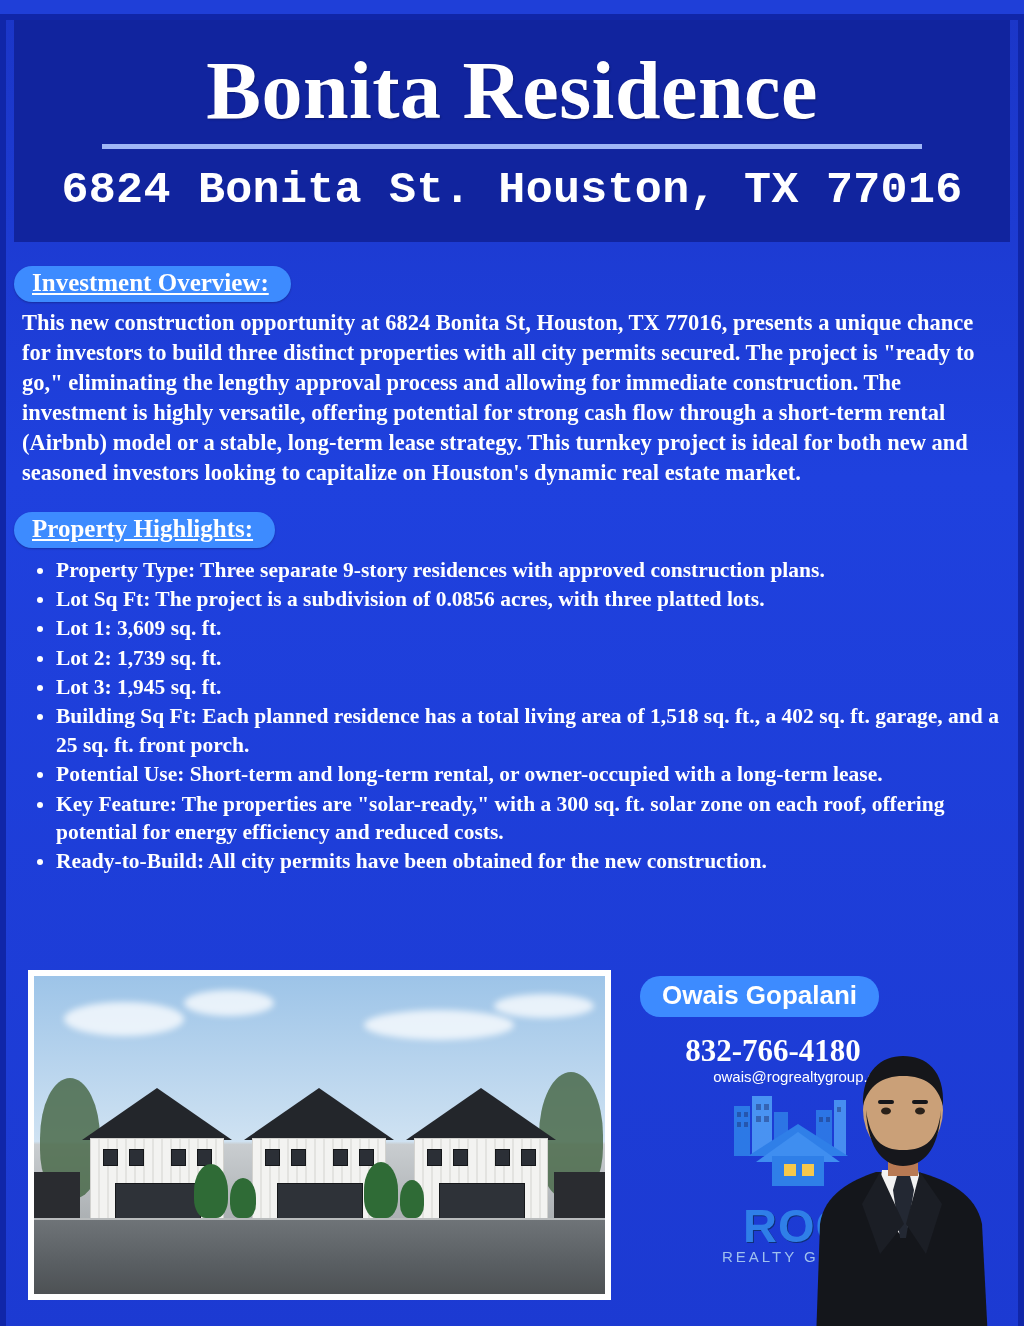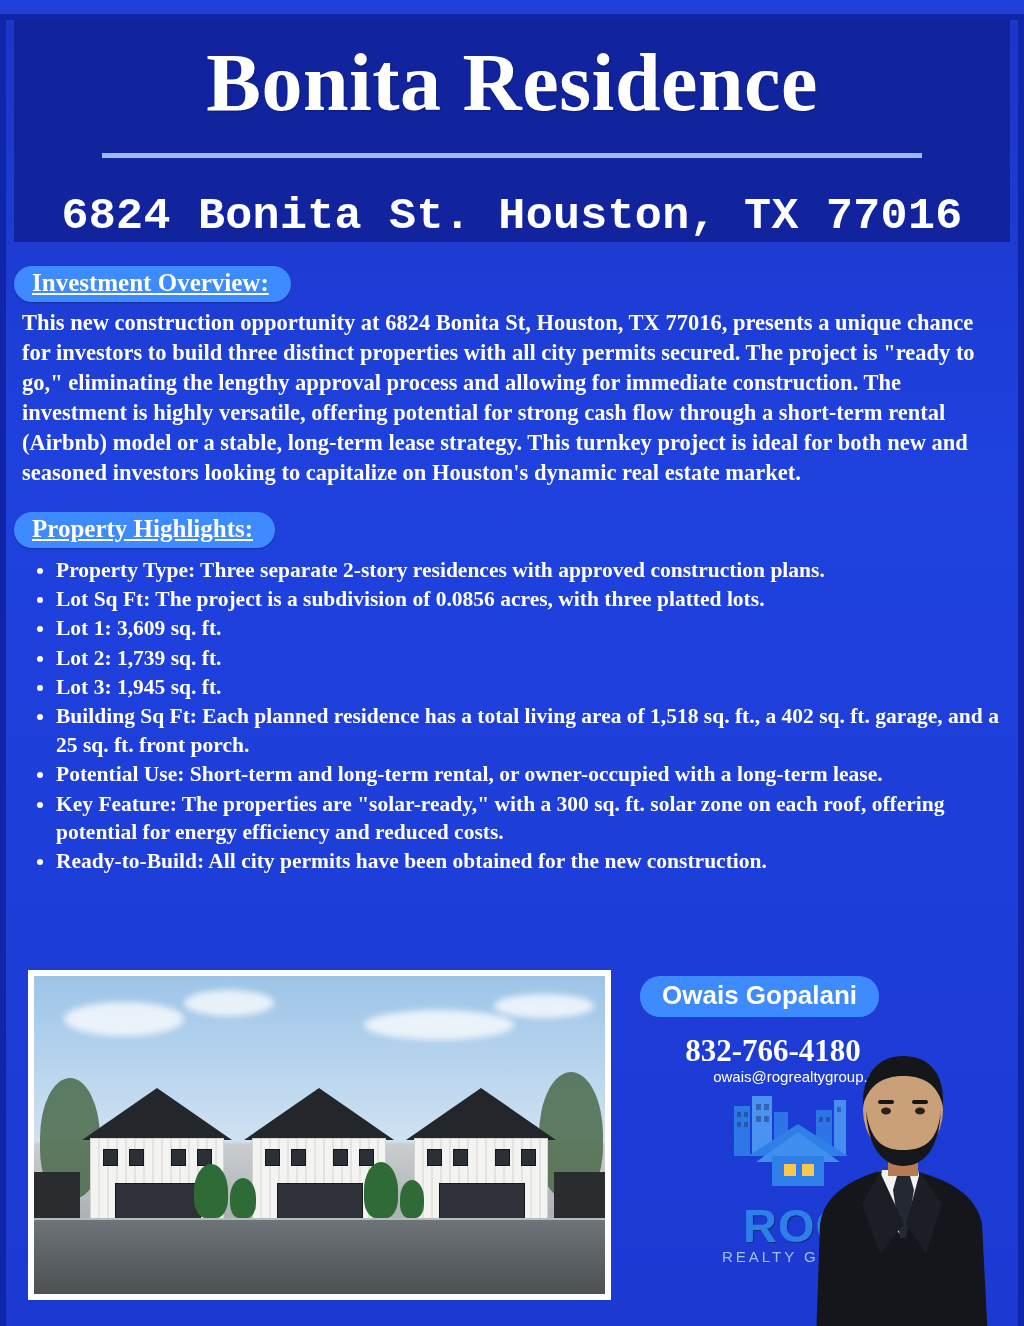--- a/index.html
+++ b/index.html
@@ -31,22 +31,22 @@
 
   
   .header {
     position: relative;
     margin: 14px 14px 0 14px;
     height: 228px;
     background: #11249e;
     display: flex;
     flex-direction: column;
     align-items: center;
-    justify-content: space-between;
-    padding-top: 18px;
+    justify-content: flex-start;
+    padding-top: 26px;
     box-sizing: border-box;
   }
   .title {
     color: #ffffff;
     font-family: "Liberation Serif", serif;
     font-weight: bold;
     font-size: 82px;
     line-height: 1.0;
     letter-spacing: 0.5px;
     text-align: center;
@@ -314,21 +314,21 @@
 
   <div class="pill-wrap">
     <span class="pill">Investment Overview:</span>
   </div>
   <div class="overview-text">This new construction opportunity at 6824 Bonita St, Houston, TX 77016, presents a unique chance for investors to build three distinct properties with all city permits secured. The project is "ready to go," eliminating the lengthy approval process and allowing for immediate construction. The investment is highly versatile, offering potential for strong cash flow through a short-term rental (Airbnb) model or a stable, long-term lease strategy. This turnkey project is ideal for both new and seasoned investors looking to capitalize on Houston's dynamic real estate market.</div>
 
   <div class="pill-wrap">
     <span class="pill">Property Highlights:</span>
   </div>
   <ul class="highlights">
-    <li>Property Type: Three separate 2-story residences with approved construction plans.</li>
+    <li>Property Type: Three separate 9-story residences with approved construction plans.</li>
     <li>Lot Sq Ft: The project is a subdivision of 0.0856 acres, with three platted lots.</li>
     <li>Lot 1: 3,609 sq. ft.</li>
     <li>Lot 2: 1,739 sq. ft.</li>
     <li>Lot 3: 1,945 sq. ft.</li>
     <li>Building Sq Ft: Each planned residence has a total living area of 1,518 sq. ft., a 402 sq. ft. garage, and a 25 sq. ft. front porch.</li>
     <li>Potential Use: Short-term and long-term rental, or owner-occupied with a long-term lease.</li>
     <li>Key Feature: The properties are "solar-ready," with a 300 sq. ft. solar zone on each roof, offering potential for energy efficiency and reduced costs.</li>
     <li>Ready-to-Build: All city permits have been obtained for the new construction.</li>
   </ul>
 

